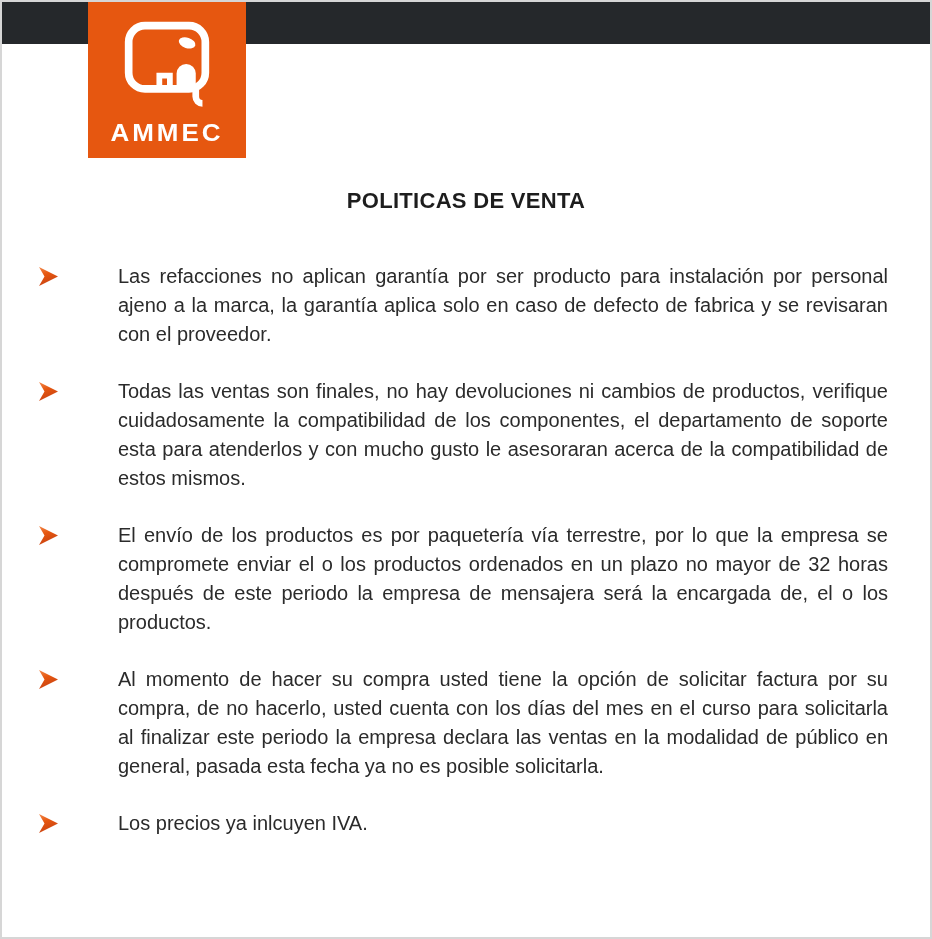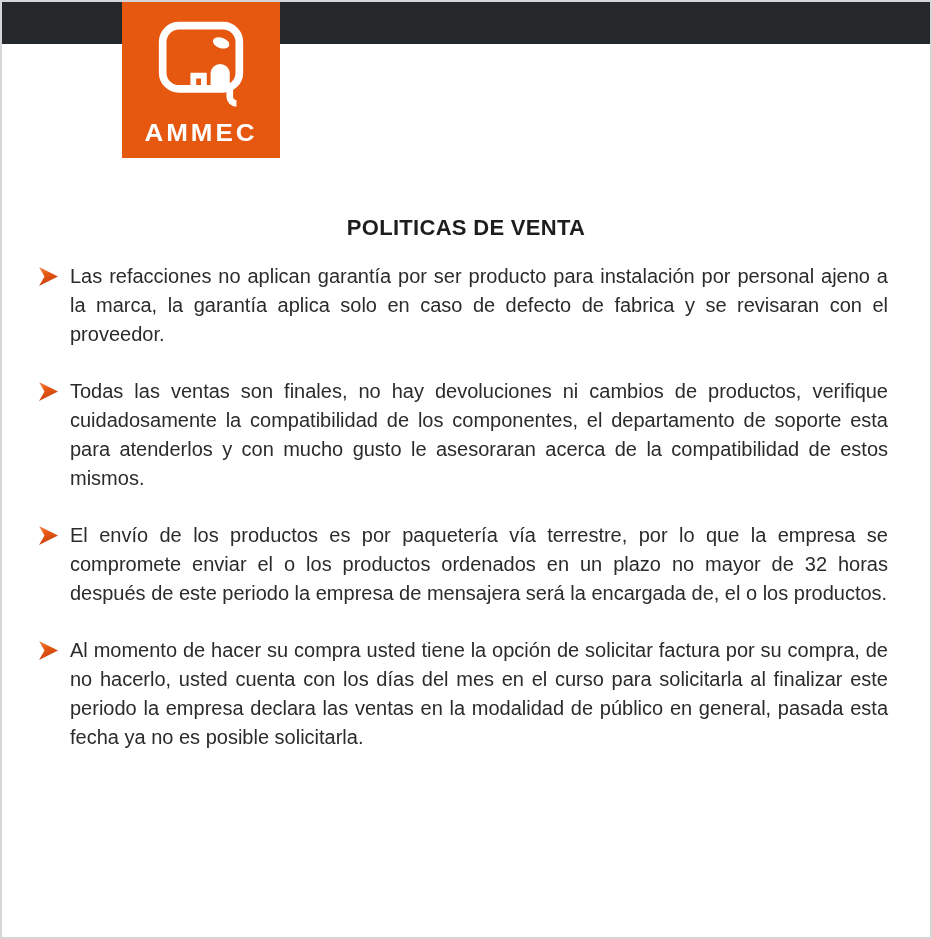--- a/index.html
+++ b/index.html
@@ -28,34 +28,33 @@
     top: 0;
     width: 158px;
     height: 156px;
     background: #e65710;
     z-index: 2;
     display: flex;
     flex-direction: column;
     align-items: center;
     justify-content: center;
     padding-top: 6px;
-    margin-left: 34px;
   }
   .logo-box .brand-name {
     color: #ffffff;
     font-weight: bold;
     font-size: 26px;
     letter-spacing: 3px;
     margin-top: 4px;
     transform: scaleY(0.92);
   }
 
   .doc-title {
     position: absolute;
-    top: 213px;
+    top: 186px;
     left: 0; right: 0;
     text-align: center;
     font-size: 22px;
     font-weight: bold;
     letter-spacing: 0.3px;
     color: #1d1d1d;
   }
 
   .policy-list {
     position: absolute;
@@ -66,20 +65,21 @@
   }
   .policy-list li {
     position: relative;
     margin-bottom: 28px;
   }
   .policy-text {
     font-size: 20px;
     line-height: 29px;
     color: #2b2b2b;
     text-align: justify;
+    margin-left: 48px;
   }
   .bullet-arrow {
     position: absolute;
     left: -32px;
     top: 5px;
     width: 21px;
     height: 19px;
   }
 
   .footer-bar {
@@ -156,16 +156,24 @@
       <p class="policy-text">El envío de los productos es por paquetería vía terrestre, por lo que la empresa se compromete enviar el o los productos ordenados en un plazo no mayor de 32 horas después de este periodo la empresa de mensajera será la encargada de, el o los productos.</p>
     </li>
     <li>
       <span class="bullet-arrow">
         <svg width="21" height="19" viewBox="0 0 21 19">
             <polygon points="1,0 20,9.5 1,19 6.5,9.5" fill="url(#arrowGrad)"></polygon>
           </svg>
       </span>
       <p class="policy-text">Al momento de hacer su compra usted tiene la opción de solicitar factura por su compra, de no hacerlo, usted cuenta con los días del mes en el curso para solicitarla al finalizar este periodo la empresa declara las ventas en la modalidad de público en general, pasada esta fecha ya no es posible solicitarla.</p>
     </li>
+    <li>
+      <span class="bullet-arrow">
+        <svg width="21" height="19" viewBox="0 0 21 19">
+            <polygon points="1,0 20,9.5 1,19 6.5,9.5" fill="url(#arrowGrad)"></polygon>
+          </svg>
+      </span>
+      <p class="policy-text">Los precios ya inlcuyen IVA.</p>
+    </li>
   </ul>
 
 
 </div>
 
 </body></html>

